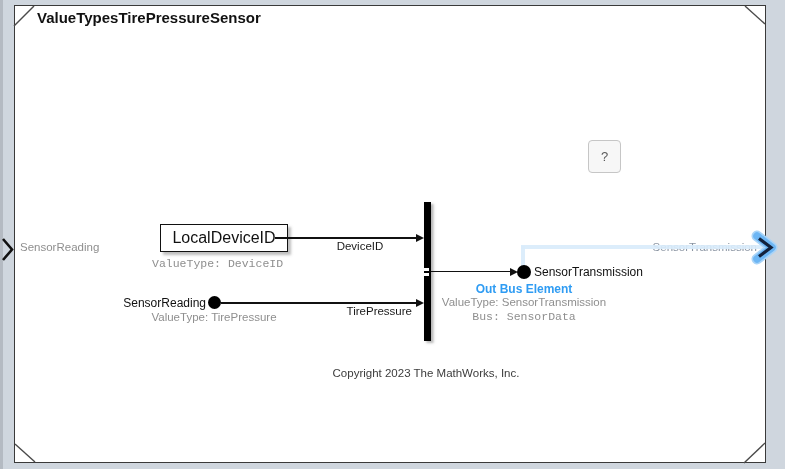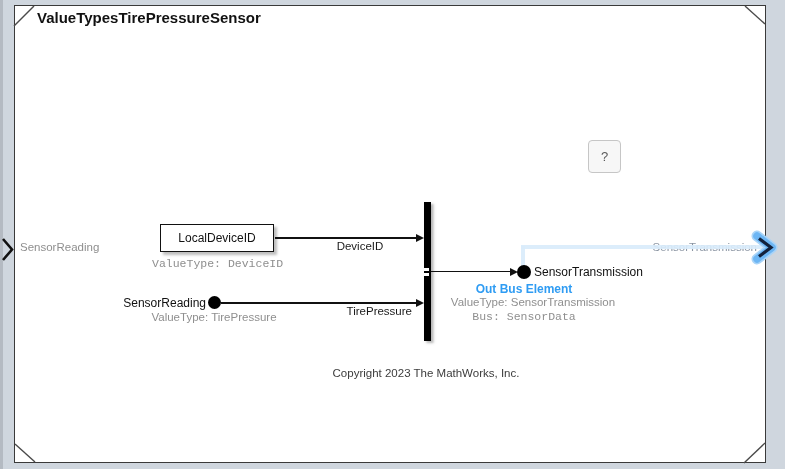--- a/index.html
+++ b/index.html
@@ -6,21 +6,21 @@
   body{font-family:"Liberation Sans", sans-serif;}
   .stage{position:relative;width:785px;height:469px;background:#cfd6de;overflow:hidden;}
   .left-edge{position:absolute;left:0;top:0;width:3px;height:469px;background:#b4bac2;}
   .canvas{position:absolute;left:14px;top:5px;width:752px;height:458px;background:#ffffff;border:1.5px solid #3a3a3a;box-sizing:border-box;}
   .notch{position:absolute;overflow:visible;}
   .notch line{stroke:#4a4a4a;stroke-width:1.4;}
   .model-title{position:absolute;left:37px;top:9px;font-size:15px;font-weight:bold;color:#111;white-space:nowrap;}
   .help-btn{position:absolute;left:588px;top:140px;width:33px;height:33px;background:#f7f7f7;border:1px solid #c6c6c6;border-radius:4px;color:#5a5a5a;font-size:13px;display:flex;align-items:center;justify-content:center;box-sizing:border-box;}
   .gray-note{position:absolute;color:#8f8f8f;font-size:11.5px;white-space:nowrap;}
   .sig-label{position:absolute;color:#1a1a1a;font-size:11.5px;white-space:nowrap;}
-  .block{position:absolute;left:160px;top:224px;width:114px;height:28px;background:#fff;border:1.5px solid #111;box-sizing:border-box;display:flex;align-items:center;justify-content:center;font-size:12px;color:#111;box-shadow:2.5px 2.5px 2.5px rgba(110,110,110,0.45);}
+  .block{position:absolute;left:160px;top:224px;width:128px;height:28px;background:#fff;border:1.5px solid #111;box-sizing:border-box;display:flex;align-items:center;justify-content:center;font-size:16px;color:#111;box-shadow:2.5px 2.5px 2.5px rgba(110,110,110,0.45);}
   .wire{position:absolute;height:1.5px;background:#111;}
   .arrowhead{position:absolute;width:0;height:0;border-left:8px solid #111;border-top:4px solid transparent;border-bottom:4px solid transparent;}
   .busbar{position:absolute;left:424px;top:202px;width:7px;height:139px;background:#000;box-shadow:2.5px 2px 2.5px rgba(110,110,110,0.5);}
   .busbar-notch{position:absolute;left:424px;width:5px;height:3px;background:#fff;}
   .port-dot{position:absolute;width:13px;height:13px;background:#000;border-radius:50%;}
   .hl{position:absolute;background:#d9ebfb;opacity:0.92;}
   .blue-label{position:absolute;color:#2f9cf3;font-size:12px;white-space:nowrap;text-align:center;font-weight:bold;}
   .black-label{position:absolute;color:#111;font-size:12px;white-space:nowrap;}
   .faded-label{position:absolute;color:#8a94a2;font-size:11.5px;white-space:nowrap;text-align:right;}
   .copyright{position:absolute;left:306px;top:367px;width:240px;text-align:center;color:#3c3c3c;font-size:11.5px;white-space:nowrap;}
@@ -78,21 +78,21 @@
   <div class="busbar-notch" style="top:273px;"></div>
 
   <div class="wire" style="left:431px;top:270.5px;width:79px;"></div>
   <div class="arrowhead" style="left:510px;top:267.5px;"></div>
 
   <div class="hl" style="left:521px;top:246px;width:4px;height:22px;"></div>
 
   <div class="port-dot" style="left:517px;top:265px;width:14px;height:14px;"></div>
   <div class="black-label" style="left:534px;top:265px;">SensorTransmission</div>
   <div class="blue-label" style="left:444px;top:282px;width:160px;">Out Bus Element</div>
-  <div class="gray-note center-text" style="left:443px;top:296px;width:180px;">ValueType: SensorTransmission</div>
+  <div class="gray-note center-text" style="left:434px;top:296px;width:180px;">ValueType: SensorTransmission</div>
   <div class="gray-note center-text" style="left:434px;top:310px;width:180px;font-family:Liberation Mono, monospace;">Bus: SensorData</div>
 
   <div class="faded-label" style="left:607px;top:241px;width:150px;">SensorTransmission</div>
   <div class="hl" style="left:521px;top:244.5px;width:246px;height:4.5px;"></div>
 
   <svg class="notch" style="left:751px;top:232px;" width="32" height="32">
     <polyline points="6,4 21,15.5 6,27" fill="none" stroke="#a9d4f8" stroke-width="11" stroke-linecap="round" stroke-linejoin="round"></polyline>
     <polyline points="6,4 21,15.5 6,27" fill="none" stroke="#6db6f4" stroke-width="7.5" stroke-linecap="round" stroke-linejoin="round"></polyline>
     <polyline points="8,6.5 20,15.5 8,24.5" fill="none" stroke="#13213b" stroke-width="3.2" stroke-linejoin="miter"></polyline>
   </svg>

